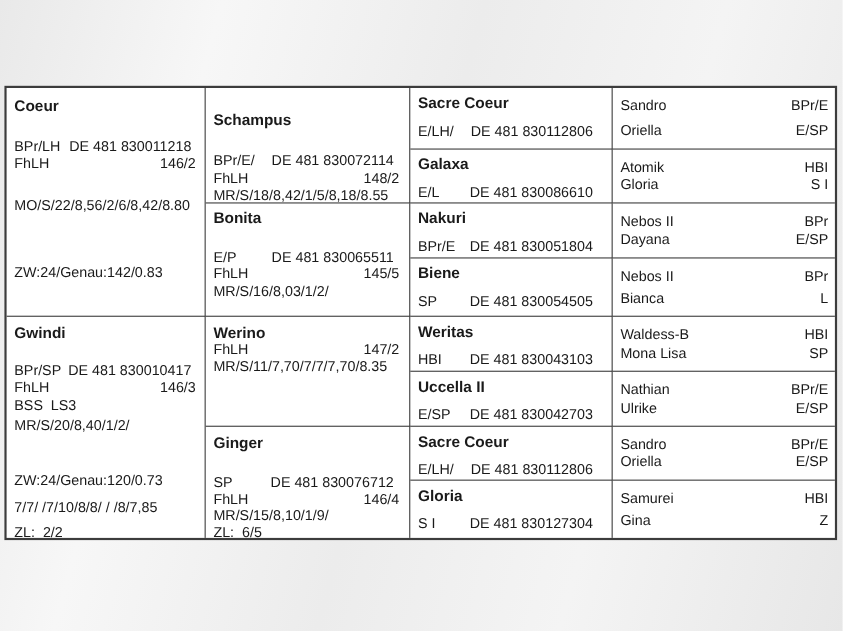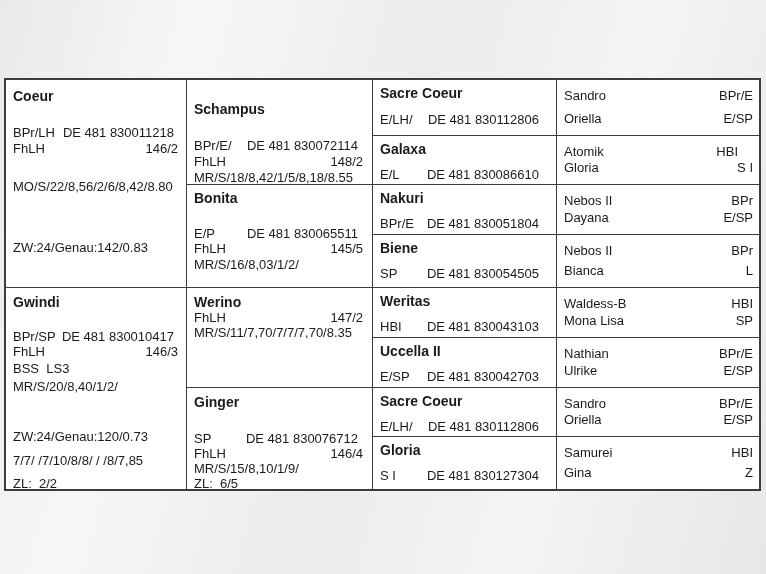--- a/index.html
+++ b/index.html
@@ -182,21 +182,21 @@
     <div class="trow" style="padding-right:6px">
       <span class="b">Sandro</span>
       <span class="b">BPr/E</span>
     </div>
     <div class="trow" style="padding-right:6px">
       <span class="b">Oriella</span>
       <span class="b">E/SP</span>
     </div>
   </div>
   <div class="cell c4 last-col" style="grid-row:2">
-    <div class="trow" style="padding-right:21px">
+    <div class="trow" style="padding-right:6px">
       <span class="b">Atomik</span>
       <span class="b">HBI</span>
     </div>
     <div class="trow" style="padding-right:6px">
       <span class="b">Gloria</span>
       <span class="b">S I</span>
     </div>
   </div>
   <div class="cell c4 last-col" style="grid-row:3">
     <div class="trow" style="padding-right:6px">

